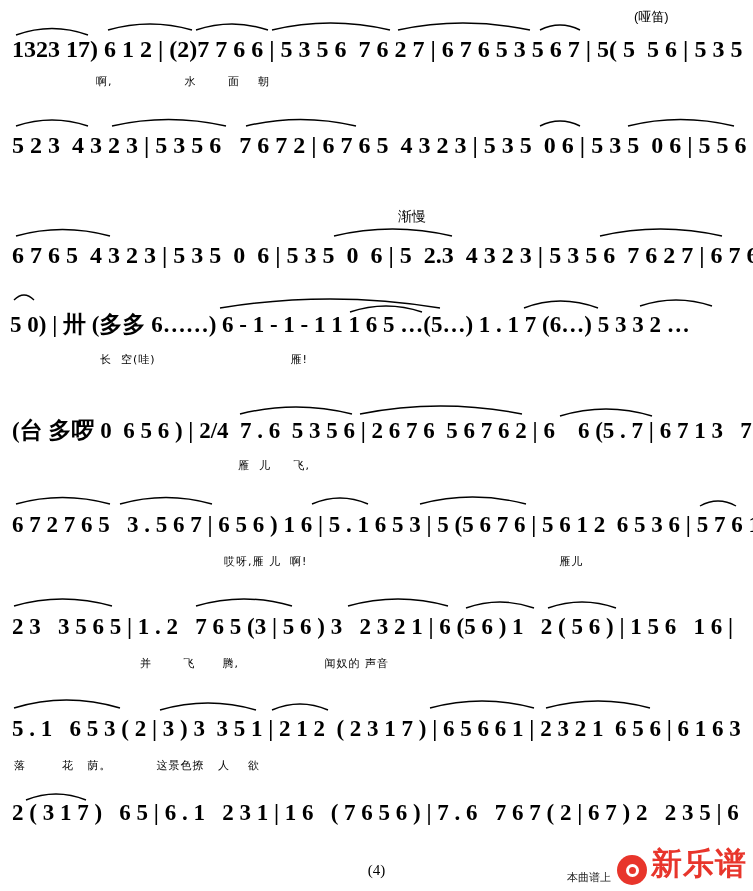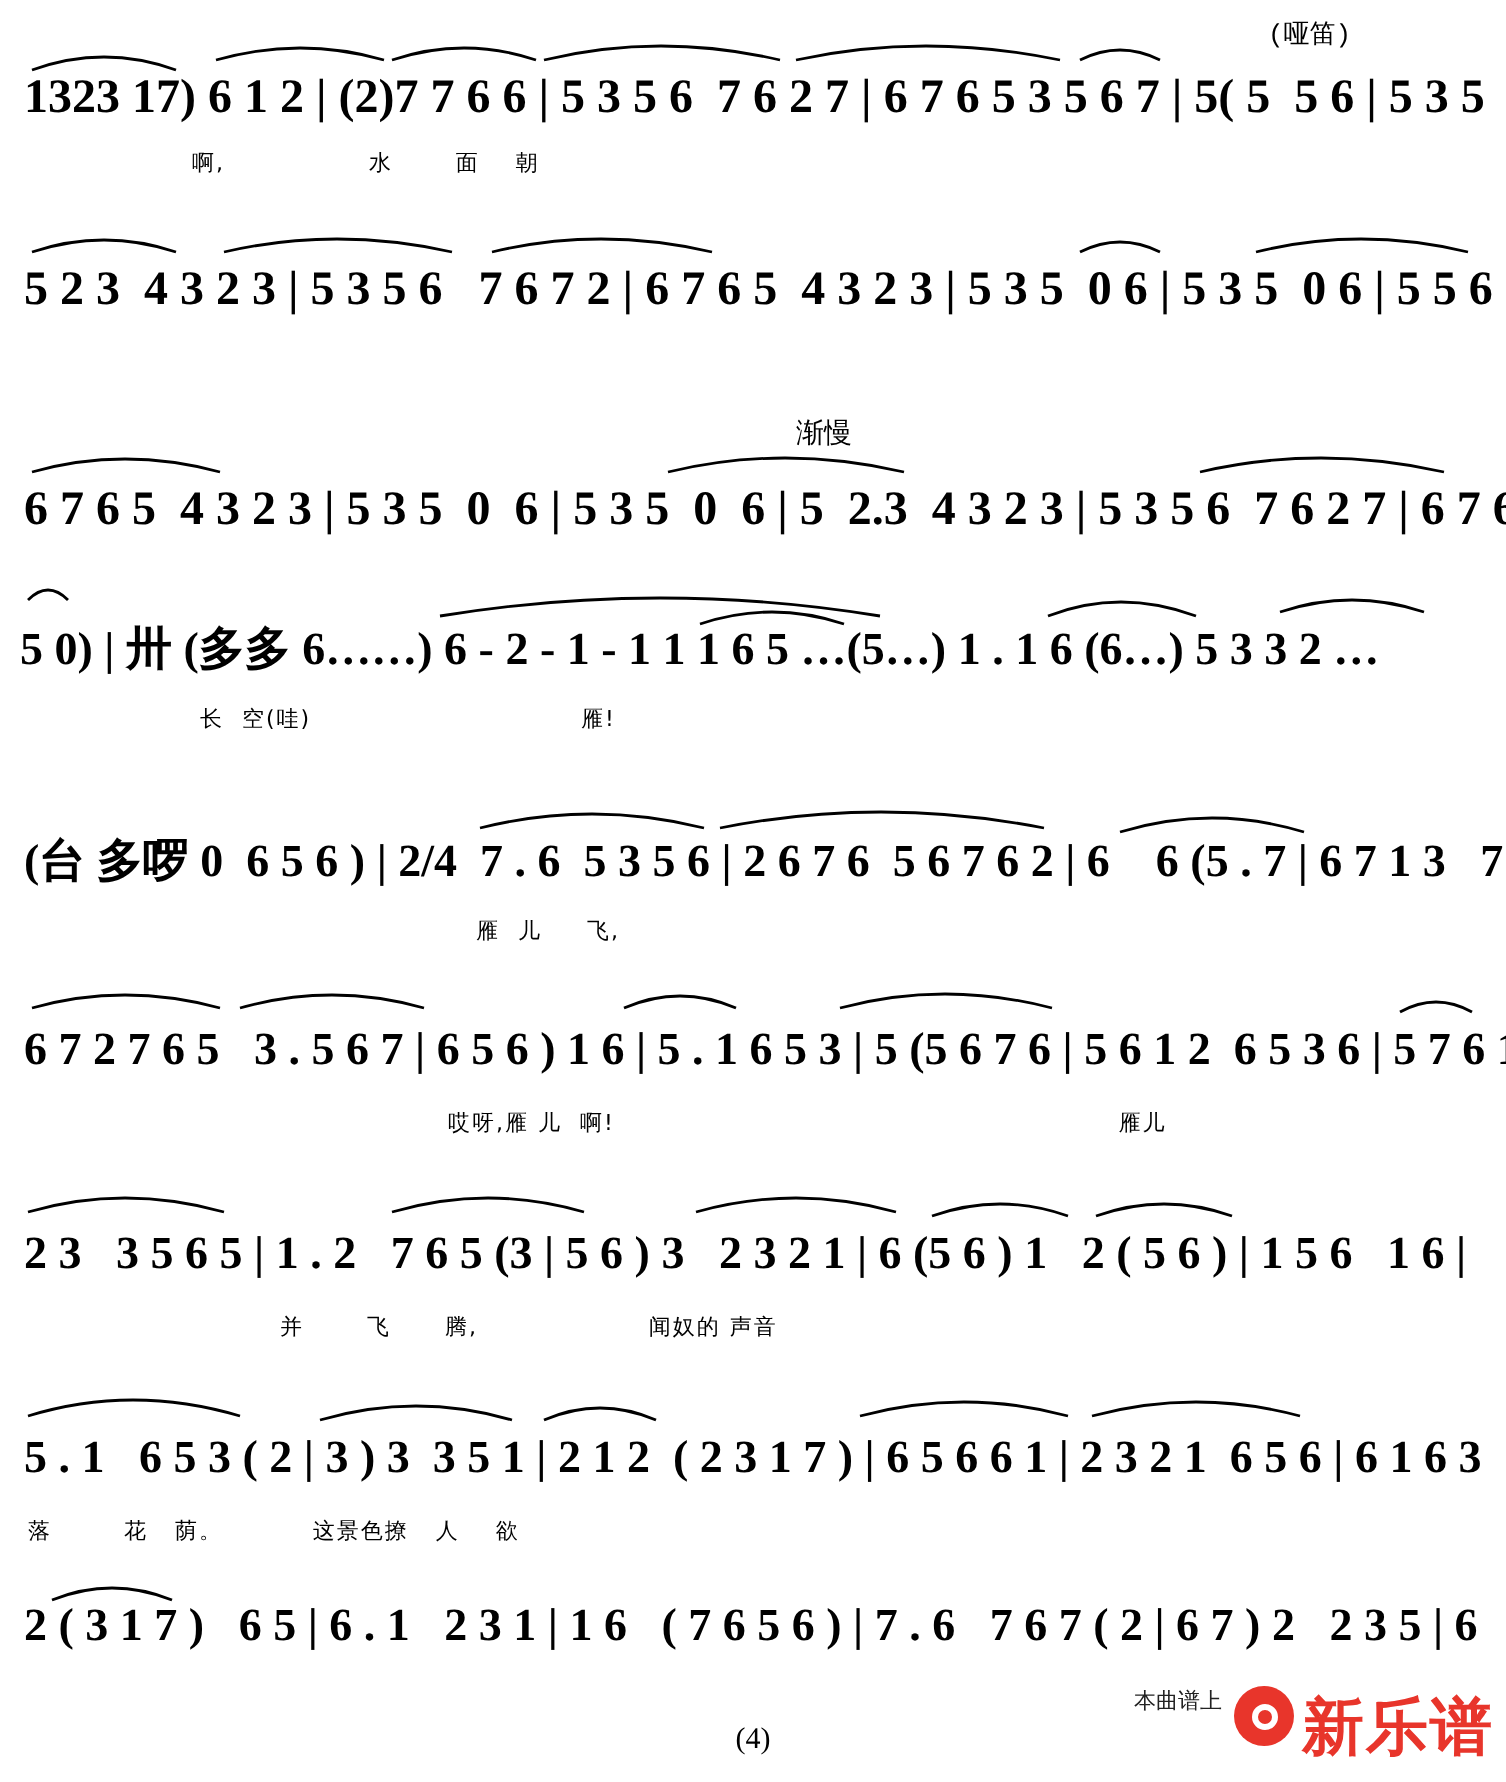--- a/index.html
+++ b/index.html
@@ -21,21 +21,21 @@
     line-height:30px;
   }
   .lyrics{
     font-family:"DejaVu Sans", sans-serif;
     font-size:11px;
     white-space:pre;
     line-height:20px;
     letter-spacing:1px;
   }
   .marking{
-    font-family:Liberation Mono, monospace;
+    font-family:Liberation Sans, sans-serif;
     font-size:13px;
     white-space:pre;
     text-align:right;
   }
 
   
   .abs{position:absolute;}
 
   
   .arcs{position:absolute;left:0;top:0;pointer-events:none;}
@@ -45,21 +45,21 @@
     left:0;right:0;
     text-align:center;
     font-family:"Liberation Serif", serif;
     font-size:15px;
   }
 
   
   .footer{
     position:absolute;
     right:6px;bottom:6px;
-    display:flex;align-items:flex-start;
+    display:flex;align-items:flex-end;
     font-family:"DejaVu Sans", sans-serif;
   }
   .footer .src{
     font-size:11px;color:#222;margin-right:6px;white-space:nowrap;
   }
   .logo-circle{
     width:30px;height:30px;border-radius:50%;
     background:#e8352b;
     display:flex;align-items:center;justify-content:center;
     margin-right:4px;
@@ -116,21 +116,21 @@
   </div>
 
   <div class="abs" style="left:0;top:278px;width:753px;height:100px;">
     <svg class="arcs" width="753" height="100">
       <path d="M14,22 Q24,12 34,22" stroke="#000" fill="none" stroke-width="1.4"></path>
       <path d="M220,30 Q330,12 440,30" stroke="#000" fill="none" stroke-width="1.4"></path>
       <path d="M350,34 Q386,22 422,34" stroke="#000" fill="none" stroke-width="1.4"></path>
       <path d="M524,30 Q560,16 598,30" stroke="#000" fill="none" stroke-width="1.4"></path>
       <path d="M640,28 Q676,16 712,28" stroke="#000" fill="none" stroke-width="1.4"></path>
     </svg>
-    <div class="abs notes" style="left:10px;top:32px;font-size:23px;">5 0) | 卅 (多多 6……) 6 - 2 - 1 - 1 1 1 6 5 …(5…) 1 . 1 6 (6…) 5 3 3 2 …</div>
+    <div class="abs notes" style="left:10px;top:32px;font-size:23px;">5 0) | 卅 (多多 6……) 6 - 1 - 1 - 1 1 1 6 5 …(5…) 1 . 1 7 (6…) 5 3 3 2 …</div>
     <div class="abs lyrics" style="left:100px;top:72px;">长  空(哇)                              雁!</div>
   </div>
 
   <div class="abs" style="left:0;top:384px;width:753px;height:94px;">
     <svg class="arcs" width="753" height="94">
       <path d="M240,30 Q296,16 352,30" stroke="#000" fill="none" stroke-width="1.4"></path>
       <path d="M360,30 Q440,14 522,30" stroke="#000" fill="none" stroke-width="1.4"></path>
       <path d="M560,32 Q606,18 652,32" stroke="#000" fill="none" stroke-width="1.4"></path>
     </svg>
     <div class="abs notes" style="left:12px;top:32px;font-size:23px;">(台 多啰 0  6 5 6 ) | 2/4  7 . 6  5 3 5 6 | 2 6 7 6  5 6 7 6 2 | 6    6 (5 . 7 | 6 7 1 3   7 6 5 7</div>

